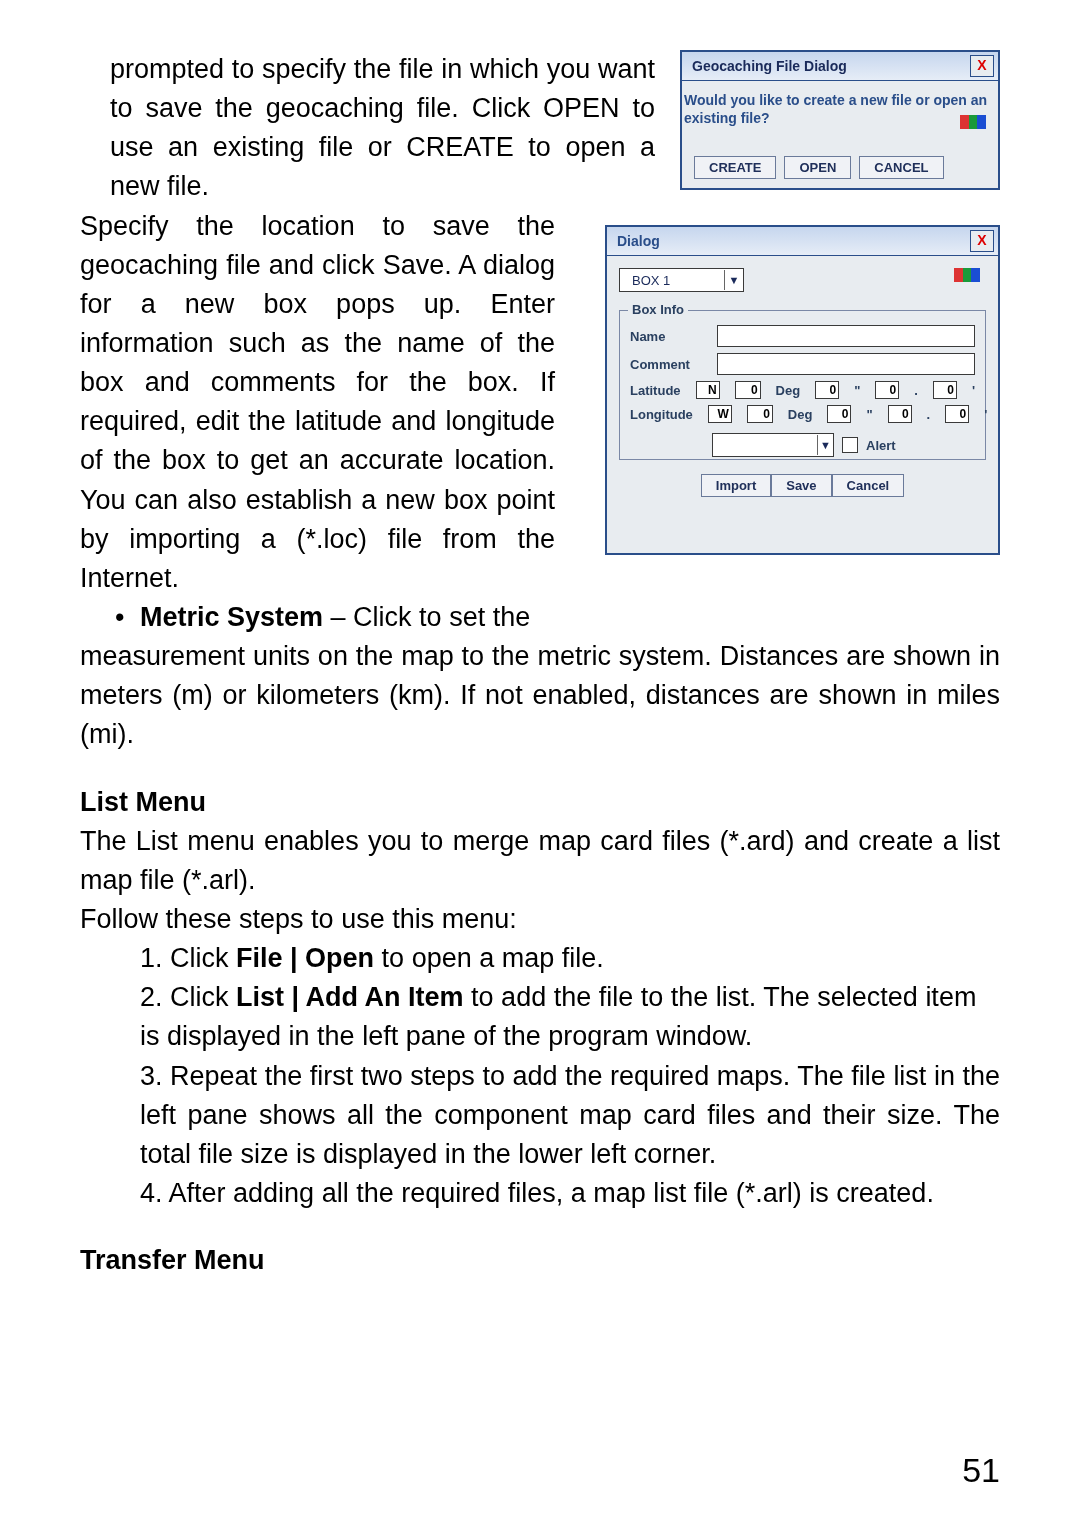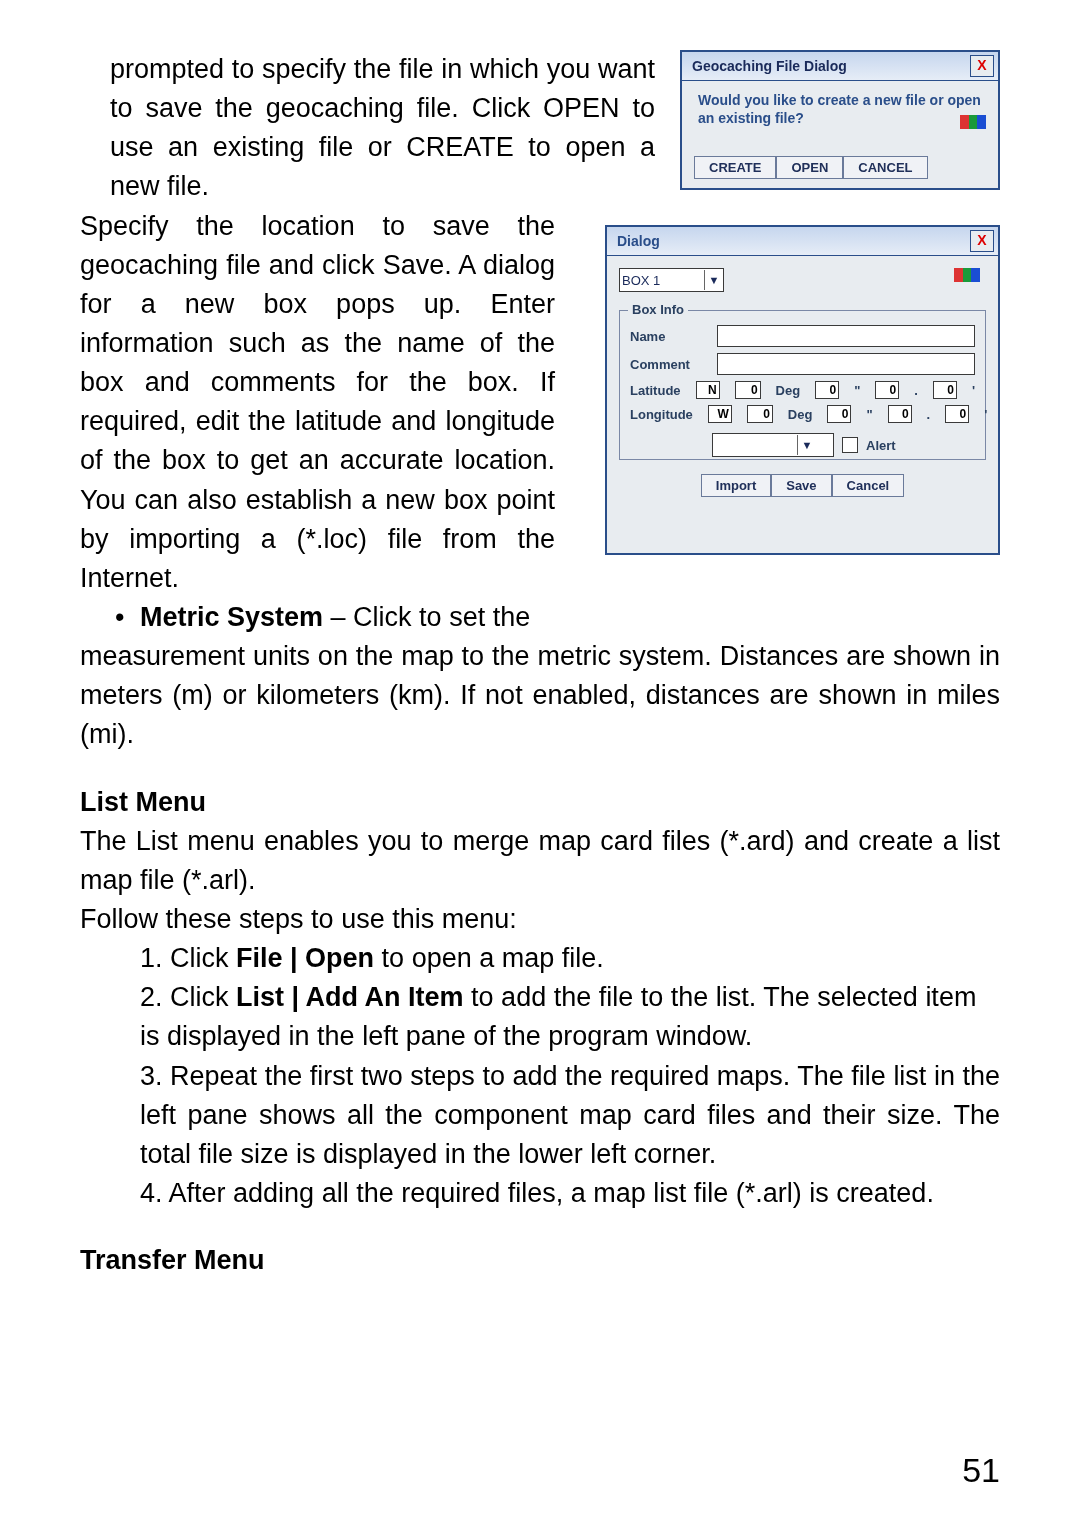--- a/index.html
+++ b/index.html
@@ -69,21 +69,21 @@
     width: 22px; height: 20px;
     border: 1px solid #2a4e8a;
     background: #e8ecf0;
     color: #d00;
     font-weight: bold;
     text-align: center;
     line-height: 18px;
     font-size: 14px;
   }
   .dlg-body {
-    padding: 10px 16px;
+    padding: 10px 2px;
     position: relative;
     height: calc(100% - 28px);
     box-sizing: border-box;
   }
   .dlg1-prompt { font-size: 14px; line-height: 1.3; font-weight: bold; color:#2a4e8a; }
   .dlg-flag {
     position: absolute;
     top: 34px;
     right: 12px;
     width: 26px; height: 14px;
@@ -91,21 +91,21 @@
   }
   .dlg-flag .r, .dlg-flag .g, .dlg-flag .b {
     flex: 1; height: 100%;
   }
   .dlg-flag .r { background: #d33; }
   .dlg-flag .g { background: #1a9a3a; }
   .dlg-flag .b { background: #1a4ed3; }
   .dlg1-buttons {
     position: absolute;
     left: 12px; bottom: 10px;
-    display: flex; gap: 0;
+    display: flex; gap: 8px;
   }
   .win-btn {
     border: 1px solid #6a7a9a;
     background: #f0f2f6;
     font-size: 13px;
     padding: 3px 14px;
     font-family: Tahoma, Arial, sans-serif;
     font-weight: bold;
     color: #20305a;
   }
@@ -126,21 +126,21 @@
   .dlg2-flag {
     position: absolute; top: 12px; right: 18px;
     width: 26px; height: 14px; display:inline-flex;
   }
   .dlg2-flag .r, .dlg2-flag .g, .dlg2-flag .b { flex:1; height:100%; }
   .dlg2-flag .r { background:#d33;} .dlg2-flag .g { background:#1a9a3a;} .dlg2-flag .b { background:#1a4ed3;}
   .combo {
     display:inline-flex; align-items:center;
     background:#fff; border:1px solid #3a3a3a; height:22px;
   }
-  .combo .txt { padding: 0 2px; min-width: 80px; font-size:13px; }
+  .combo .txt { padding: 0 12px; min-width: 80px; font-size:13px; }
   .combo .arrow { width:18px; height:20px; border-left:1px solid #666; text-align:center; font-size:11px; line-height:20px; }
   .fieldset {
     border:1px solid #7a88a6;
     margin-top: 18px;
     padding: 8px 10px 2px 10px;
     position: relative;
   }
   .fieldset .legend {
     position:absolute; top:-9px; left:8px;
     background:#e8ecf0; padding:0 4px;

